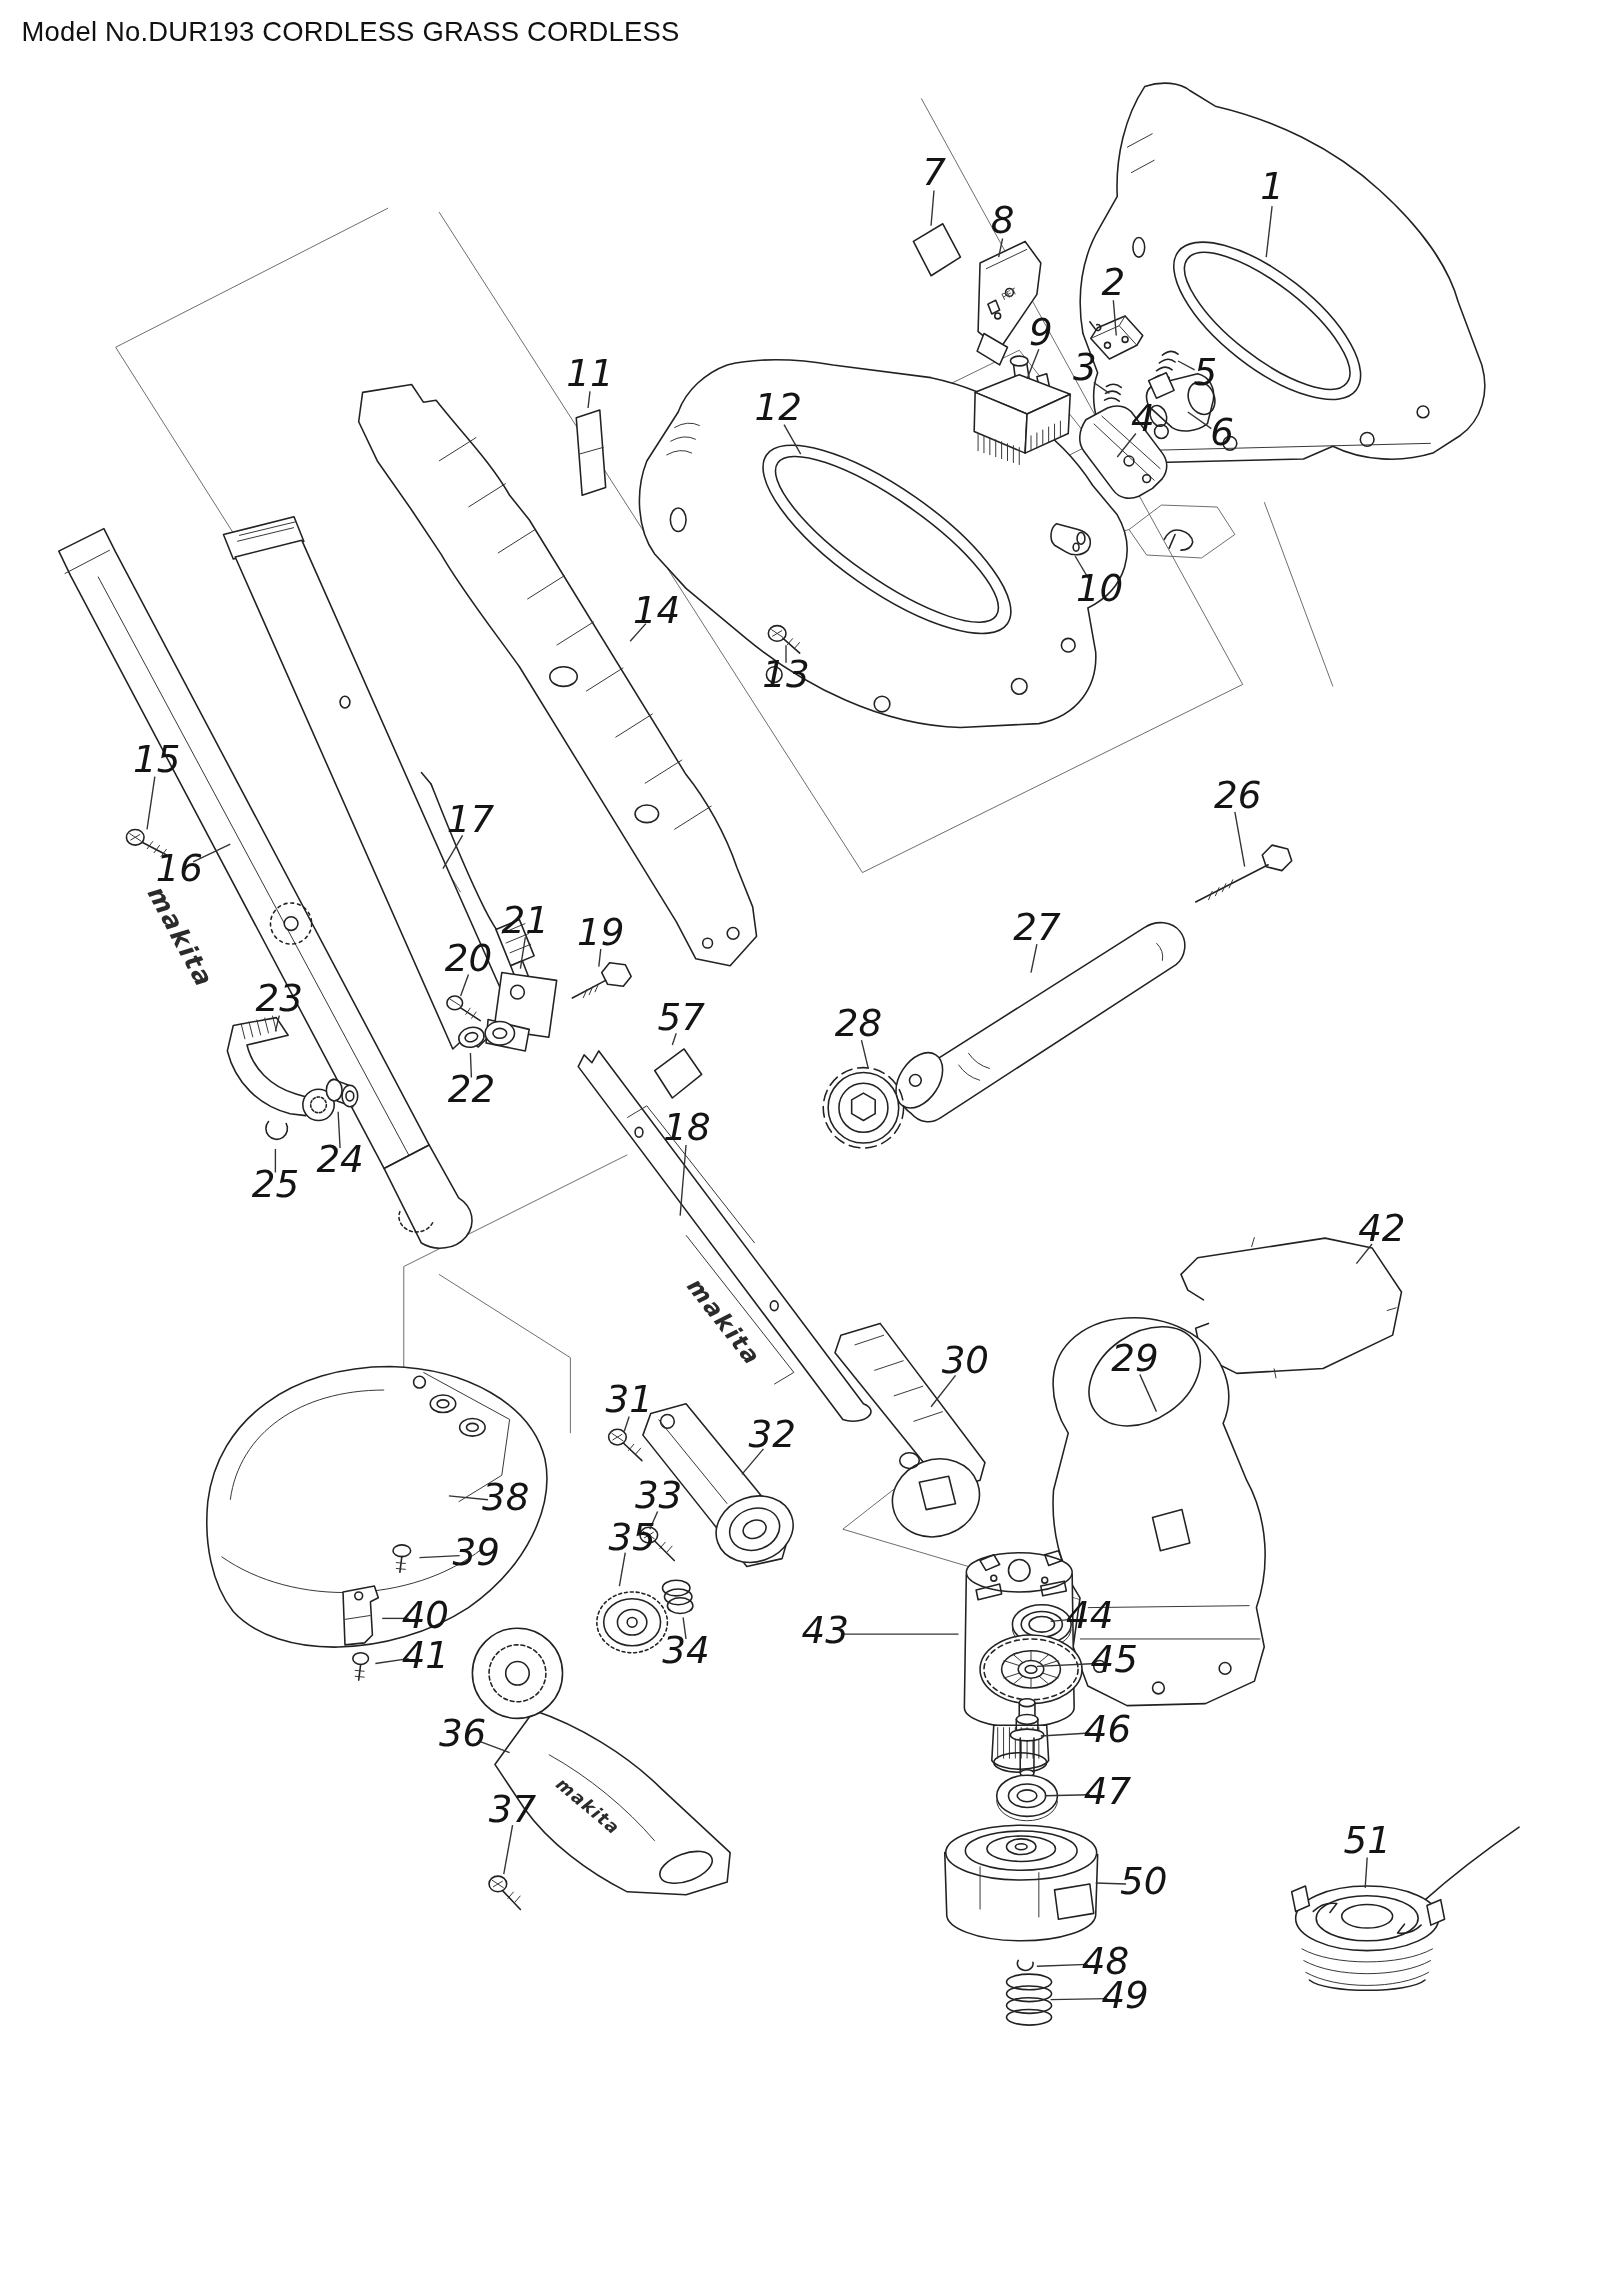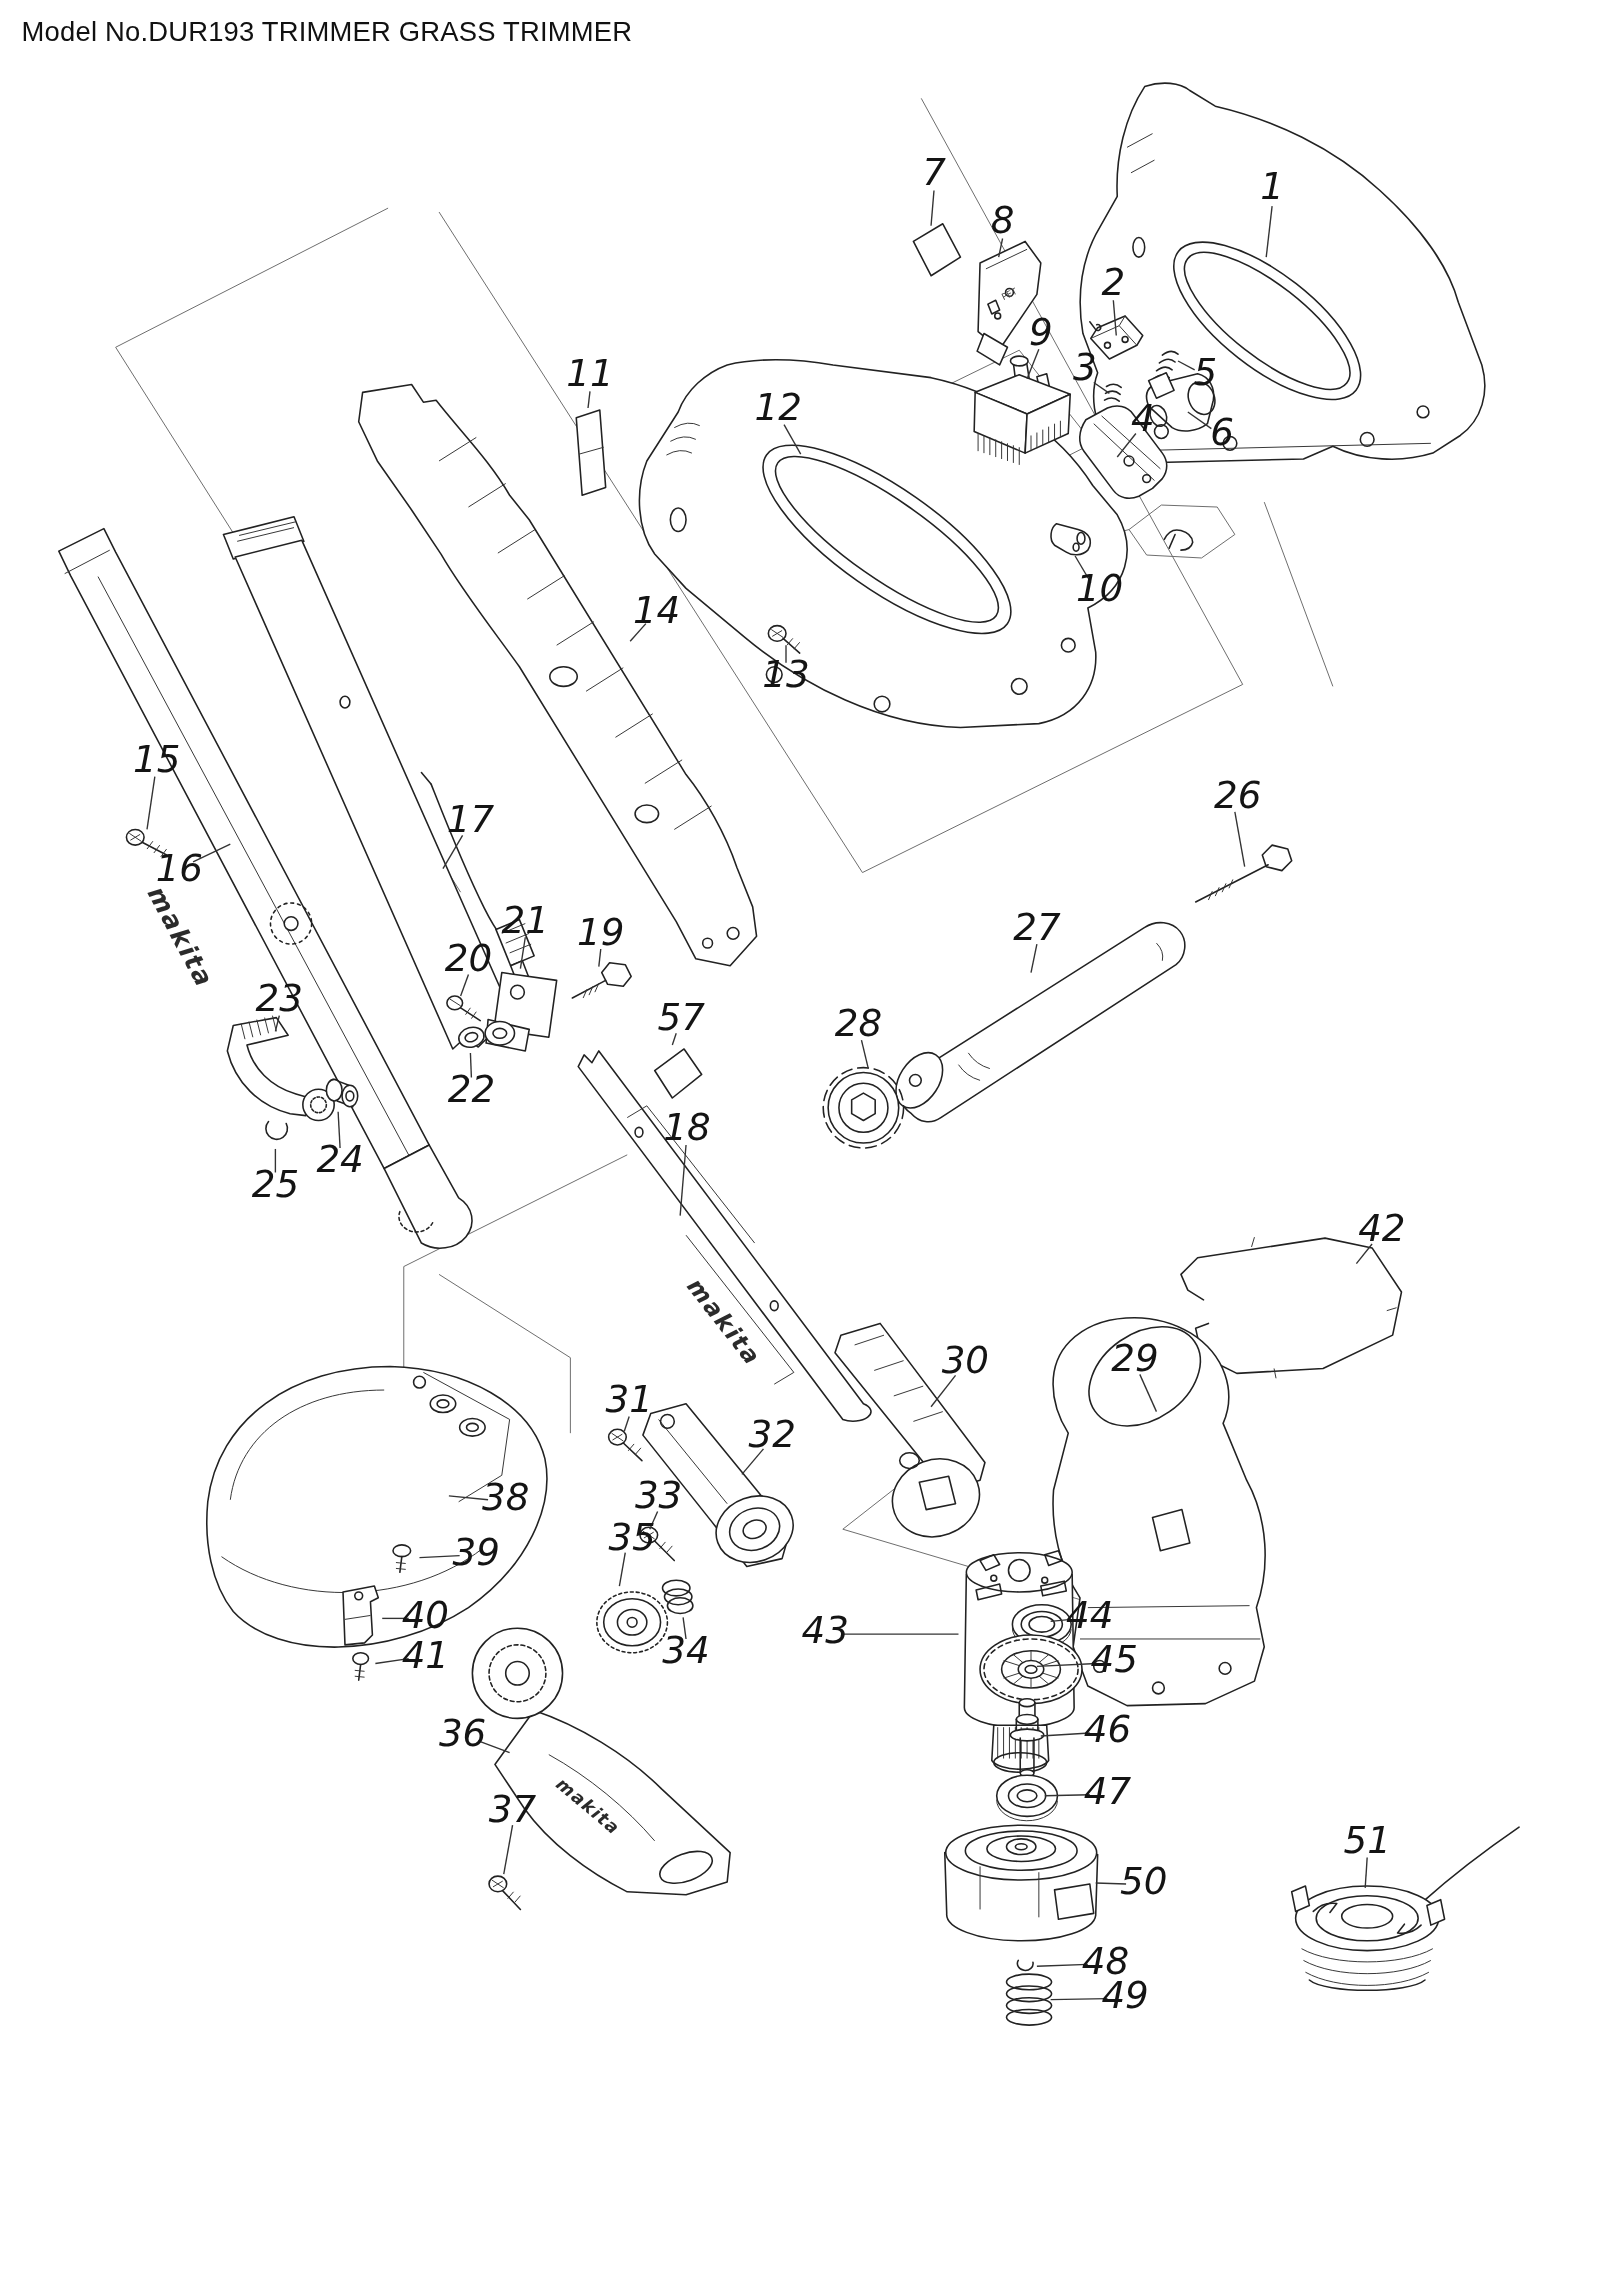--- a/index.html
+++ b/index.html
@@ -15,21 +15,21 @@
   .lead{stroke:#333;stroke-width:1.4;fill:none;}
   .lbl{font-family:"DejaVu Sans","Liberation Sans",sans-serif;font-style:italic;font-weight:500;
        font-size:38px;fill:#141414;}
   .logo{font-family:"DejaVu Sans",sans-serif;font-style:italic;font-weight:bold;fill:#2b2b2b;}
   .mark{font-family:"DejaVu Sans Mono",monospace;font-size:9px;fill:#444;}
 </style>
 </head>
 <body>
 
 <div id="page">
-  <div id="title">Model No.DUR193 TRIMMER GRASS TRIMMER</div>
+  <div id="title">Model No.DUR193 CORDLESS GRASS CORDLESS</div>
 
   <svg width="1621" height="2293" viewBox="0 0 1654 2339">
 
     <g>
       <path class="frame" d="M396,212 L118,354 L470,910"></path>
       <path class="frame" d="M940,100 L1268,698 L880,890 L448,216"></path>
       <path class="frame" d="M952,400 L1040,357 L1115,452 L1028,496 Z"></path>
       <path class="frame" d="M1028,496 L1075,560 L1152,540"></path>
       <path class="frame" d="M1152,540 L1185,515 L1242,517 L1260,545 L1226,569 L1170,566 Z"></path>
       <path class="frame" d="M1290,512 L1360,700"></path>

